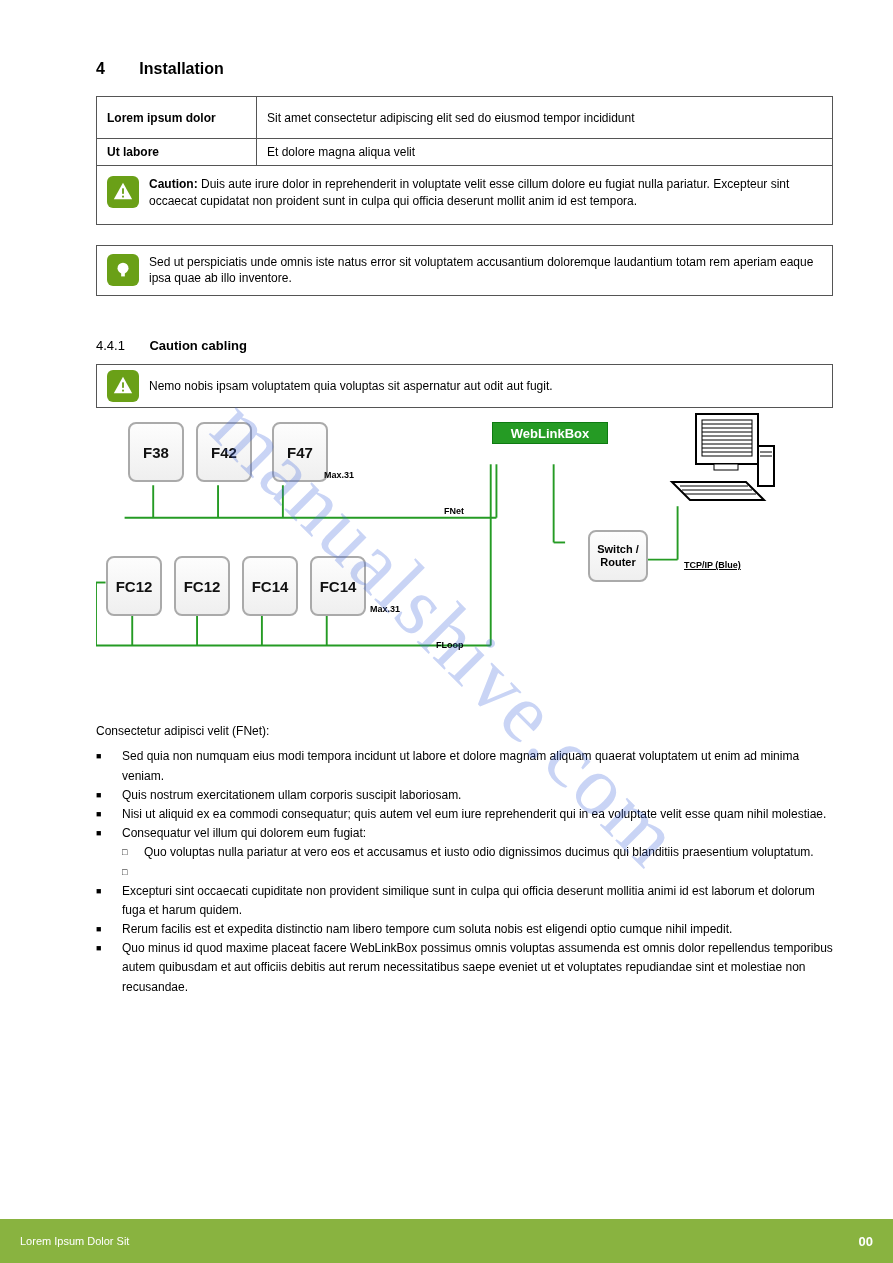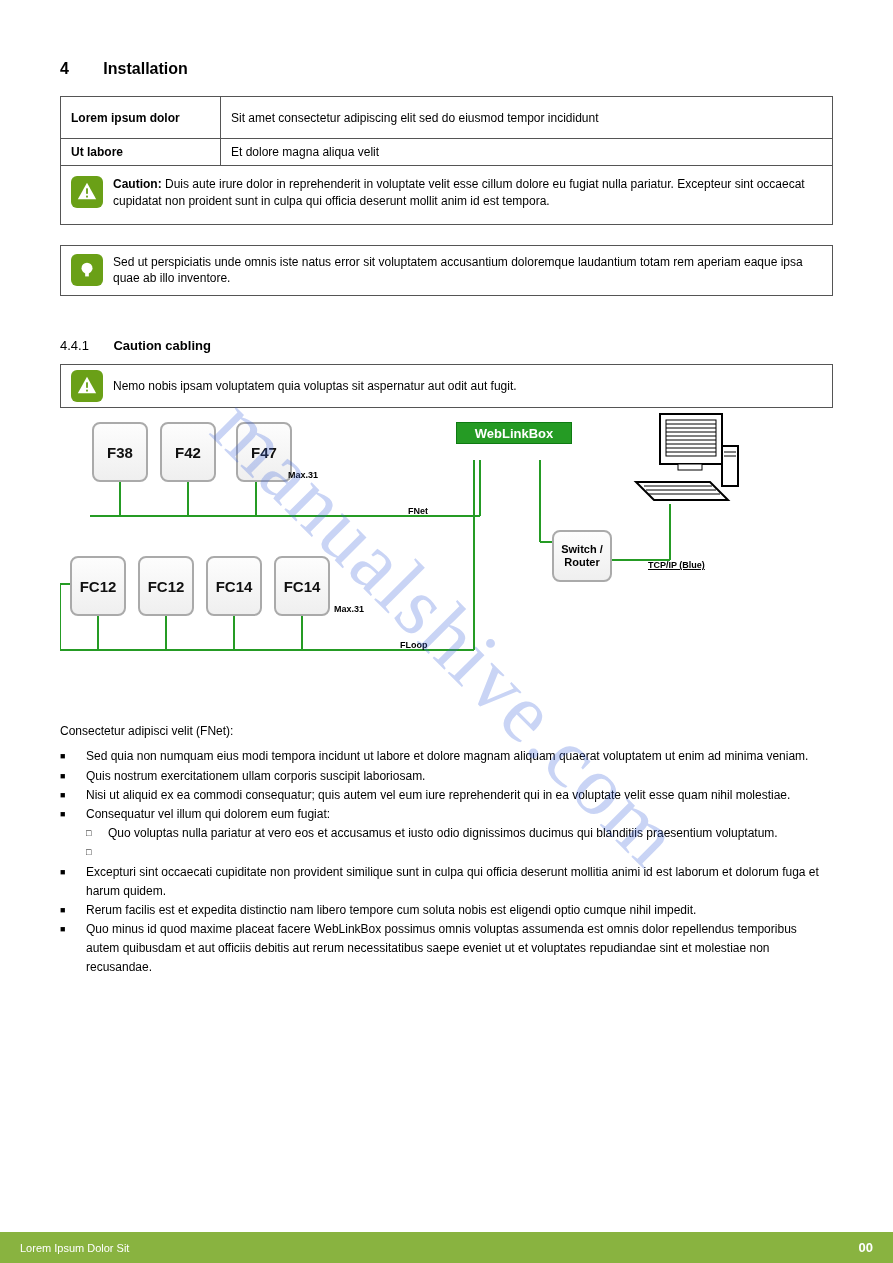--- a/index.html
+++ b/index.html
@@ -10,20 +10,21 @@
     background: #ffffff;
     color: #000;
     width: 893px;
     height: 1263px;
     position: relative;
   }
   .page {
     padding: 60px 60px 0 60px;
     position: relative;
     height: 1263px;
+    margin-left: 36px;
   }
   .section-num {
     font-size: 16px;
     font-weight: bold;
   }
   .section-title {
     font-size: 16px;
     font-weight: bold;
     margin-left: 30px;
   }
@@ -188,21 +189,21 @@
     font-size: 9px;
     position: relative;
     top: -1px;
   }
 
   .footer {
     position: absolute;
     bottom: 0;
     left: 0;
     width: 893px;
-    height: 31px;
+    height: 44px;
     background: #89b340;
     color: #fff;
     font-size: 11px;
     display: flex;
     align-items: center;
     justify-content: space-between;
     padding: 12px 20px;
   }
   .footer .right { font-size: 13px; font-weight: bold; }
 

